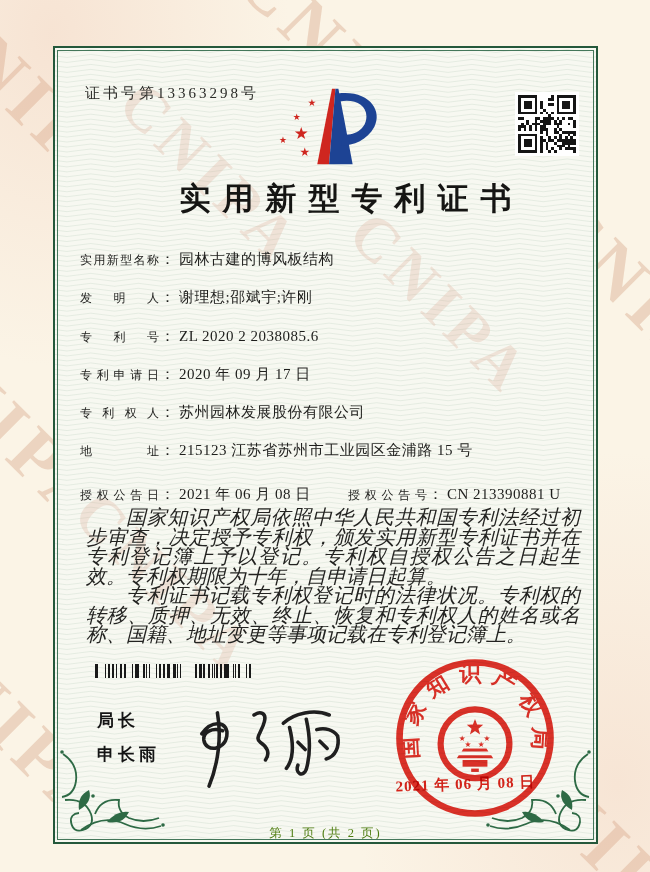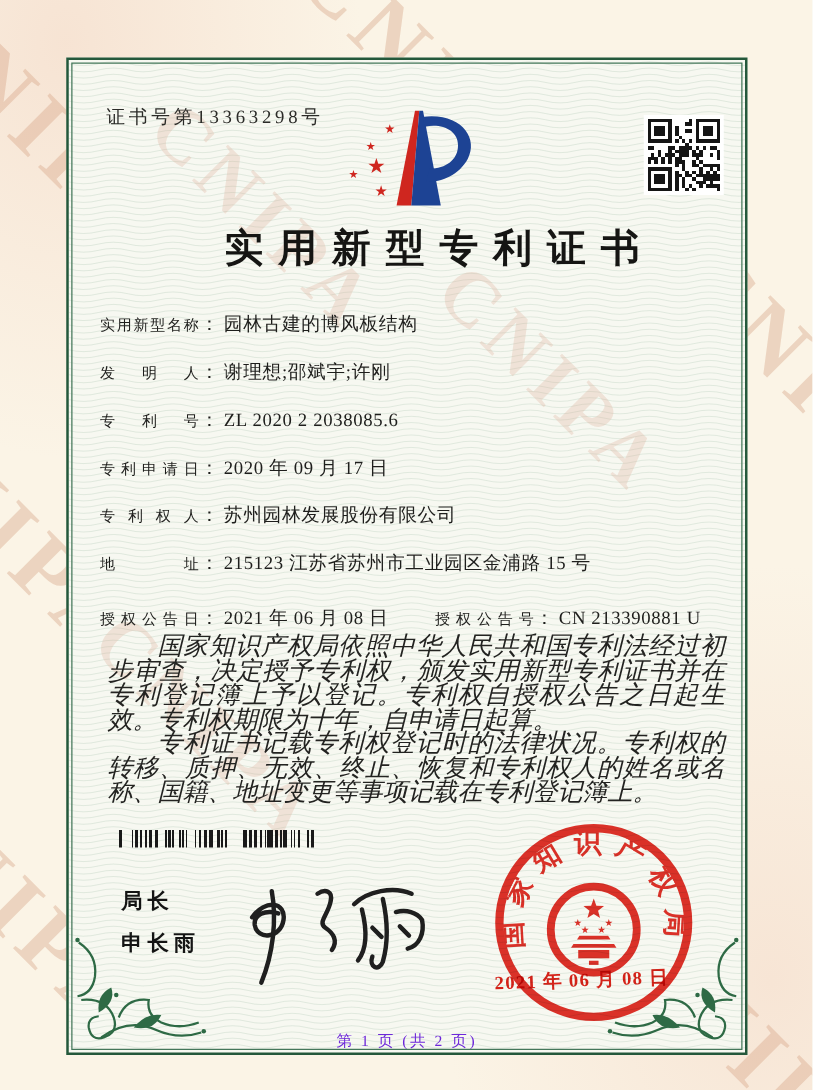--- a/index.html
+++ b/index.html
@@ -31,21 +31,21 @@
   .body-par{left:31px;top:460px;width:494px;font-size:20px;font-style:italic;line-height:19.5px;
             text-align:justify;color:#232321;}
   .body-par p{margin:0;text-indent:2em;}
   .barcode{left:40px;top:616px;line-height:0;}
   .signer{left:42px;font-family:"Liberation Sans","DejaVu Sans",sans-serif;
           font-weight:700;font-size:17px;letter-spacing:4px;color:#141414;}
   .signature{left:138px;top:644px;}
   .seal{left:334px;top:604px;mix-blend-mode:multiply;opacity:.94;}
   .seal-date{left:318px;top:727px;width:185px;text-align:center;font-weight:700;font-size:15px;
              letter-spacing:1px;color:#dc241a;transform:rotate(-2deg);mix-blend-mode:multiply;}
-  .footer{left:0;top:777px;width:100%;text-align:center;font-size:12.5px;letter-spacing:2px;color:#6d28d9;}
+  .footer{left:0;top:777px;width:100%;text-align:center;font-size:12.5px;letter-spacing:2px;color:#4d7c0f;}
   .flourish{bottom:4px;line-height:0;z-index:2;}
   .flourish.fl-left{left:4px;}
   .flourish.fl-right{right:4px;transform:scaleX(-1);}
 </style>
 </head>
 <body>
 
 <div class="page">
 
   <span class="wm" style="left:-35px;top:-25px;">CNIPA</span>

